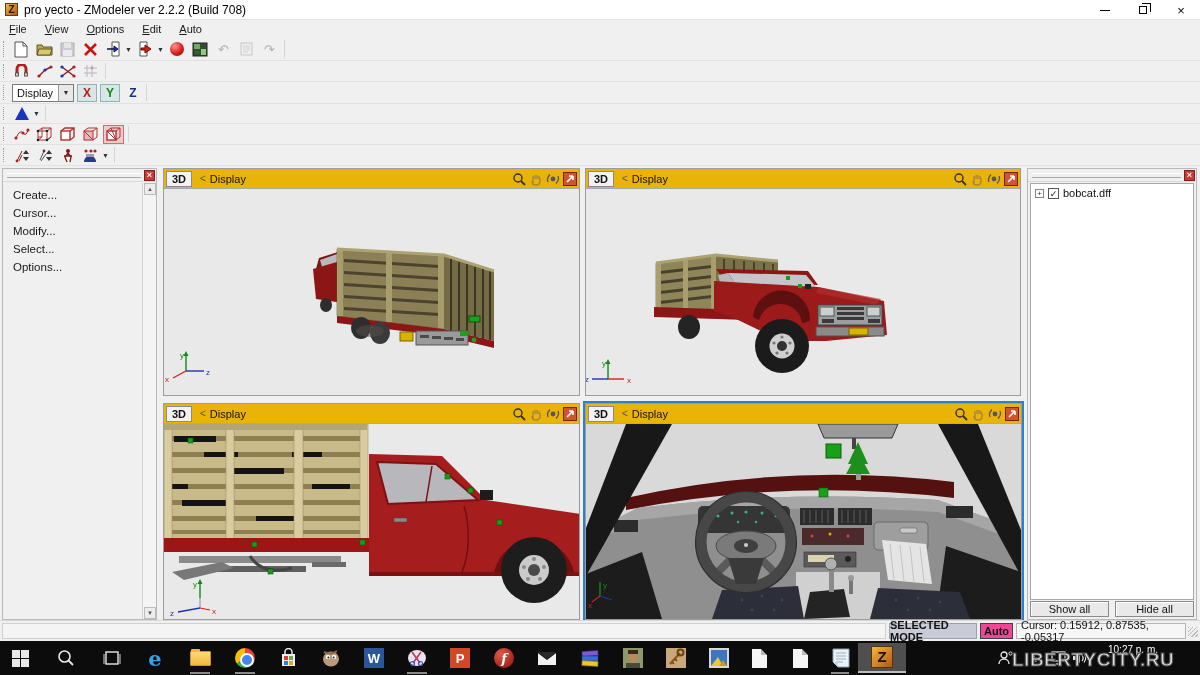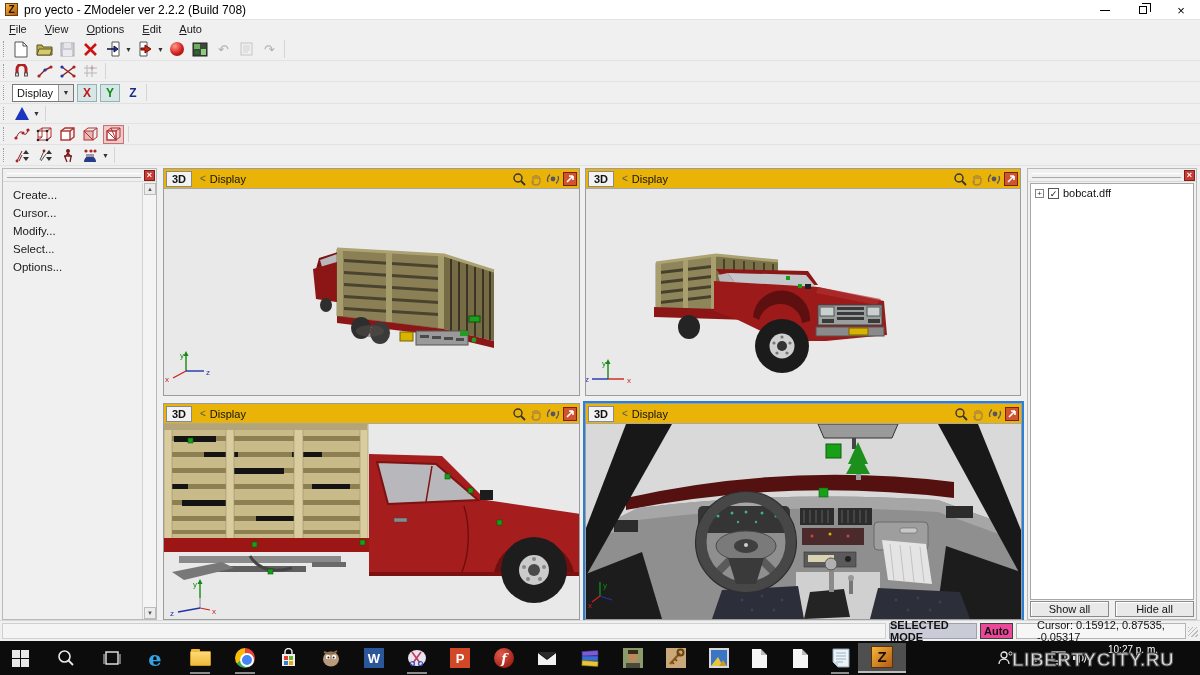--- a/index.html
+++ b/index.html
@@ -59,21 +59,21 @@
   .tree-row{display:flex;align-items:center;padding:3px 2px}
   .expand-box{width:9px;height:9px;border:1px solid #848484;background:#fff;font-size:8px;line-height:7px;text-align:center;color:#333;margin:0 4px 0 2px}
   .chk{width:11px;height:11px;border:1px solid #555;background:#fff;font-size:9px;line-height:10px;text-align:center;color:#111;margin-right:4px}
   .btnrow{position:absolute;left:2px;right:2px;bottom:1px;height:17px;display:flex;gap:6px}
   .wbutton{flex:1;height:16px;background:#e9e9e9;border:1px solid #8a8a8a;box-shadow:inset 1px 1px 0 #fff;font-size:11px;display:flex;align-items:center;justify-content:center}
   
   .statusbar{position:absolute;left:0;top:620px;width:1200px;height:27px;background:#f0f0f0;border-top:1px solid #d8d8d8;display:flex;align-items:center}
   .st-main{position:absolute;left:2px;top:2px;width:884px;height:16px;border:1px solid #d0d0d0;background:#f4f4f4}
   .st-mode{position:absolute;left:889px;top:2px;width:88px;height:16px;background:#c9ccd6;border:1px solid #9aa0b0;font-weight:bold;display:flex;align-items:center;justify-content:center}
   .st-auto{position:absolute;left:980px;top:2px;width:33px;height:16px;background:#ec4899;border:1px solid #404040;font-weight:bold;display:flex;align-items:center;justify-content:center}
-  .st-cursor{position:absolute;left:1016px;top:2px;width:170px;height:16px;background:#f6f6f6;border:1px solid #b5b5b5;display:flex;align-items:center;padding-left:20px}
+  .st-cursor{position:absolute;left:1016px;top:2px;width:170px;height:16px;background:#f6f6f6;border:1px solid #b5b5b5;display:flex;align-items:center;padding-left:4px}
   .st-grip{position:absolute;right:2px;top:6px;width:10px;height:10px;background:
     repeating-linear-gradient(135deg,#bbb 0 1px,transparent 1px 3px)}
   
   .taskbar{position:absolute;left:0;top:641px;width:1200px;height:34px;background:#0c0c0c}
   .tk{position:absolute;top:646px;width:24px;height:24px;display:flex;align-items:center;justify-content:center}
   .tk-under{position:absolute;top:672px;height:2px;background:#8a8a8a}
   .win-flag{display:grid;grid-template-columns:8px 8px;grid-template-rows:8px 8px;gap:1px}
   .win-flag div{background:#e8e8e8}
   .chrome-ic{width:20px;height:20px;border-radius:50%;background:conic-gradient(#ea4335 0 33%,#34a853 33% 66%,#fbbc05 66% 100%);position:relative}
   .chrome-ic:after{content:"";position:absolute;left:5px;top:5px;width:10px;height:10px;border-radius:50%;background:#4285f4;border:2px solid #fff}

